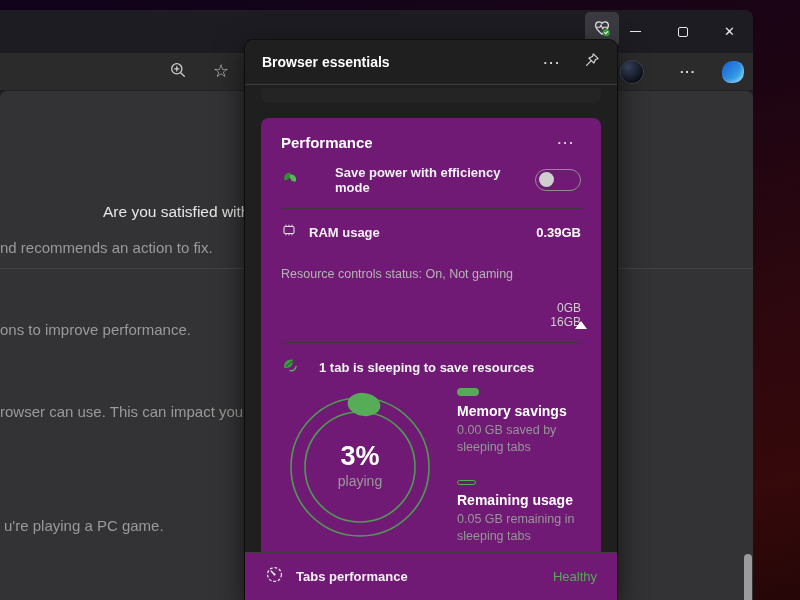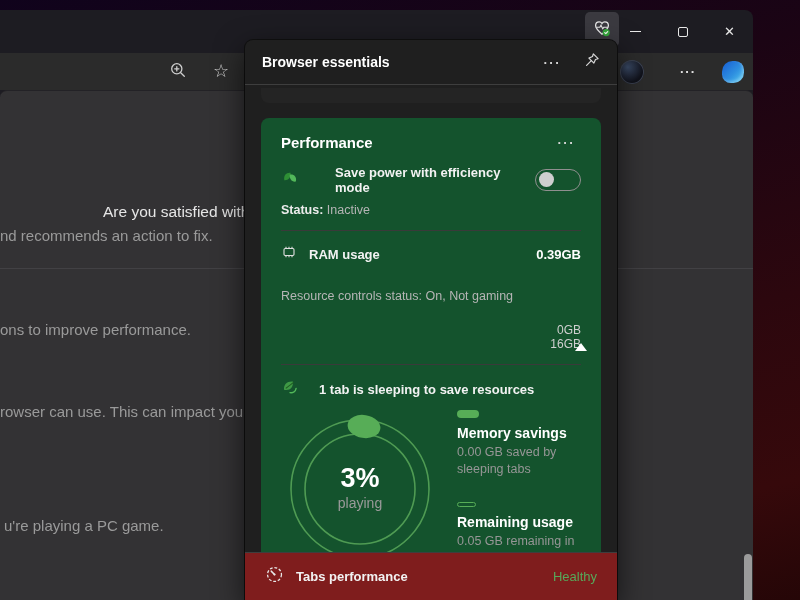--- a/index.html
+++ b/index.html
@@ -43,21 +43,21 @@
     box-shadow:inset -2px -2px 3px rgba(255,255,255,.25);
   }
   
   .page {
     position:absolute; top:80px; left:0; right:0; bottom:0;
     background:#333234; border-top-left-radius:7px; border-top-right-radius:7px;
     border-top:1px solid #232226; overflow:hidden;
   }
   .pg-text { position:absolute; white-space:nowrap; font-size:15px; color:#9a9a9a; }
   .pg-heading { left:103px; top:112px; color:#e6e6e6; font-size:15.5px; }
-  .pg-line1 { left:0; top:136px; }
+  .pg-line1 { left:0; top:148px; }
   .pg-divider { position:absolute; left:0; top:177px; width:100%; height:1px; background:#424144; }
   .pg-line2 { left:0; top:230px; }
   .pg-line3 { left:0; top:312px; }
   .pg-line4 { left:4px; top:426px; }
   .pg-scroll-thumb {
     position:absolute; right:1px; bottom:0; width:8px; height:46px;
     background:#9b9b9b; border-radius:4px 4px 0 0;
   }
   
   .flyout {
@@ -66,21 +66,21 @@
     box-shadow:0 10px 30px rgba(0,0,0,.65), 0 0 0 1px #111;
     z-index:10;
   }
   .fly-header { height:44px; display:flex; align-items:center; padding:0 14px 0 17px; gap:14px; }
   .fly-title { flex:1; color:#fff; font-size:14px; font-weight:bold; }
   .dots-btn { color:#d6d6d6; font-size:13px; font-weight:bold; letter-spacing:1.5px; padding:2px 6px; cursor:pointer; }
   .pin-btn { width:22px; height:22px; display:flex; align-items:center; justify-content:center; cursor:pointer; }
   .fly-divider { height:1px; background:#3e3e3e; }
   .fly-content { padding:0 16px; }
   .partial-card { height:15px; margin-top:3px; background:#242424; border-radius:0 0 8px 8px; }
-  .perf-card { background:#14532d; border-radius:8px; margin-top:15px; padding:15px 20px 20px; }
+  .perf-card { background:#701a75; border-radius:8px; margin-top:15px; padding:15px 20px 20px; }
   .card-title-row { display:flex; align-items:center; }
   .card-title { flex:1; color:#fff; font-size:15px; font-weight:bold; }
   .eff-row { display:flex; align-items:center; gap:12px; margin-top:13px; }
   .eff-label { flex:1; color:#f2f2f2; font-size:13px; font-weight:bold;margin-left:24px; }
   .toggle { width:46px; height:22px; border:1.5px solid #8f8f8f; border-radius:12px; position:relative; cursor:pointer; }
   .toggle-knob { position:absolute; left:3px; top:2px; width:15px; height:15px; border-radius:50%; background:#cfcfcf; }
   .status-line { margin-top:8px; font-size:12.5px; }
   .status-key { color:#ececec; font-weight:bold; }
   .status-val { color:#b5b5b5; }
   .row-divider { height:1px; background:#3a3a3a; margin:13px 0; }
@@ -105,21 +105,21 @@
   .donut-pct { color:#fff; font-size:27px; font-weight:bold; }
   .donut-cap { color:#9a9a9a; font-size:14px; margin-top:1px; }
   .legend { flex:1; padding-left:18px; padding-top:2px; }
   .legend-pill { width:22px; height:8px; border-radius:4px; background:#57ad57; }
   .legend-pill-outline { width:19px; height:5px; border-radius:4px; background:transparent; border:1.5px solid #57ad57; }
   .legend-title { color:#fff; font-size:14px; font-weight:bold; margin-top:7px; }
   .legend-desc { color:#969696; font-size:12.5px; line-height:1.32; margin-top:3px; max-width:142px; }
   .legend-group + .legend-group { margin-top:25px; }
   .fly-footer {
     position:absolute; left:0; right:0; bottom:0; height:48px;
-    background:#7f1d1d; border-top:1px solid #3e3e3e;
+    background:#701a75; border-top:1px solid #3e3e3e;
     display:flex; align-items:center; padding:0 20px; gap:12px;
   }
   .footer-label { flex:1; color:#f2f2f2; font-size:13px; font-weight:bold; }
   .footer-status { color:#57a85a; font-size:13px; }
 </style>
 </head>
 <body>
 
 <div class="window">
 
@@ -215,24 +215,20 @@
             <path d="M3.3 11.2 C2.4 6.6 5 3.4 9.6 3.8 C9.9 8.6 7.4 11.5 3.3 11.2 Z" fill="#2e8f35"></path>
             <path d="M14.9 12.6 C15.9 7.6 12.9 4.9 8.8 5.6 C8.3 10.2 10.6 13.2 14.9 12.6 Z" fill="#52b85a"></path>
           </svg>
         </span>
         <div class="eff-label">Save power with efficiency mode</div>
         <div class="toggle">
           <div class="toggle-knob"></div>
         </div>
       </div>
 
-      <div class="status-line">
-        <span class="status-key">Status:</span>
-        <span class="status-val">Inactive</span>
-      </div>
 
       <div class="row-divider"></div>
 
       <div class="ram-row">
         <span>
           <svg width="16" height="16" viewBox="0 0 16 16" fill="none" stroke="#e0e0e0" stroke-width="1.1">
             <rect x="3" y="4.5" width="10" height="7" rx="1.2"></rect>
             <line x1="5" y1="2.8" x2="5" y2="4.5"></line>
               <line x1="8" y1="2.8" x2="8" y2="4.5"></line>
               <line x1="11" y1="2.8" x2="11" y2="4.5"></line>

